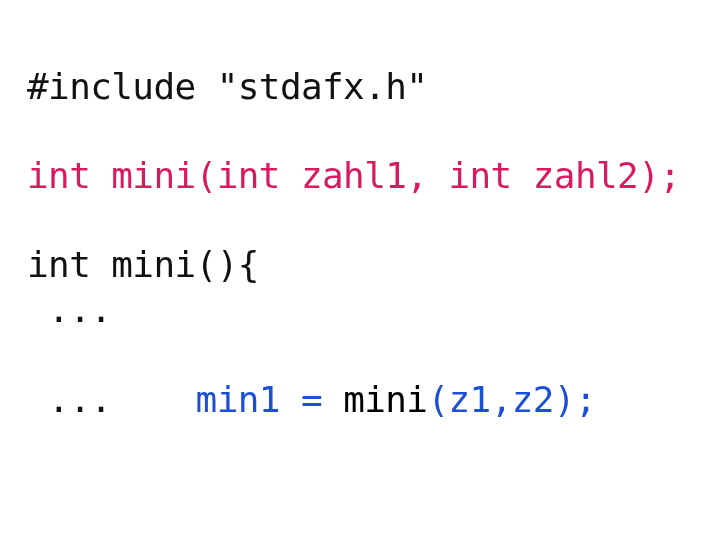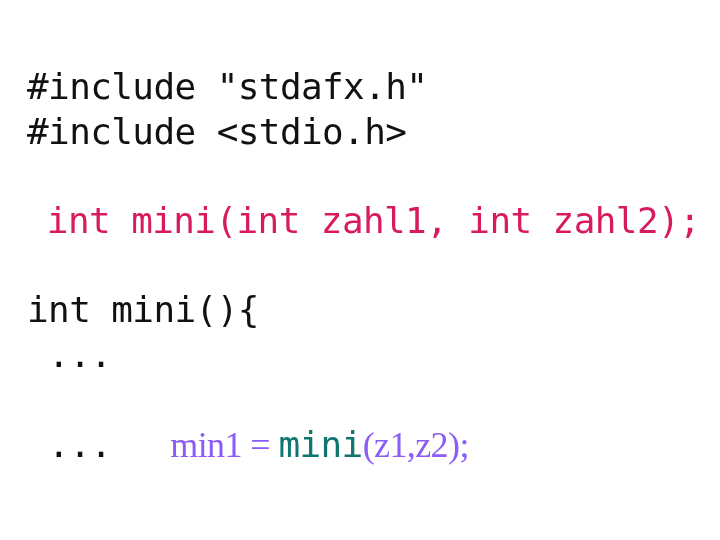--- a/index.html
+++ b/index.html
@@ -43,43 +43,40 @@
   .code-line.blank {
     height: 44px;
     line-height: 44px;
   }
 
   .tok {
     white-space: pre;
   }
 
   .tok-black {
-    color: #8b5cf6;
-    font-family: Liberation Serif, serif;
+    color: #1d4ed8;
   }
 
   .tok-pink {
-    color: #0f766e;
+    color: #000000;
   }
 
   .line-pink {
     color: #d81b60;
-    text-align: center;
   }
 </style>
 </head>
 <body>
 
 <div id="slide">
 
   <div id="code-block">
 
     <div class="code-line">#include "stdafx.h"</div>
 
-    <div class="code-line">#include &lt;stdio.h&gt;</div>
 
     <div class="code-line blank"></div>
 
     <div class="code-line line-pink">int mini(int zahl1, int zahl2);</div>
 
     <div class="code-line blank"></div>
 
     <div class="code-line">int mini(){</div>
 
     <div class="code-line"> ...</div>

